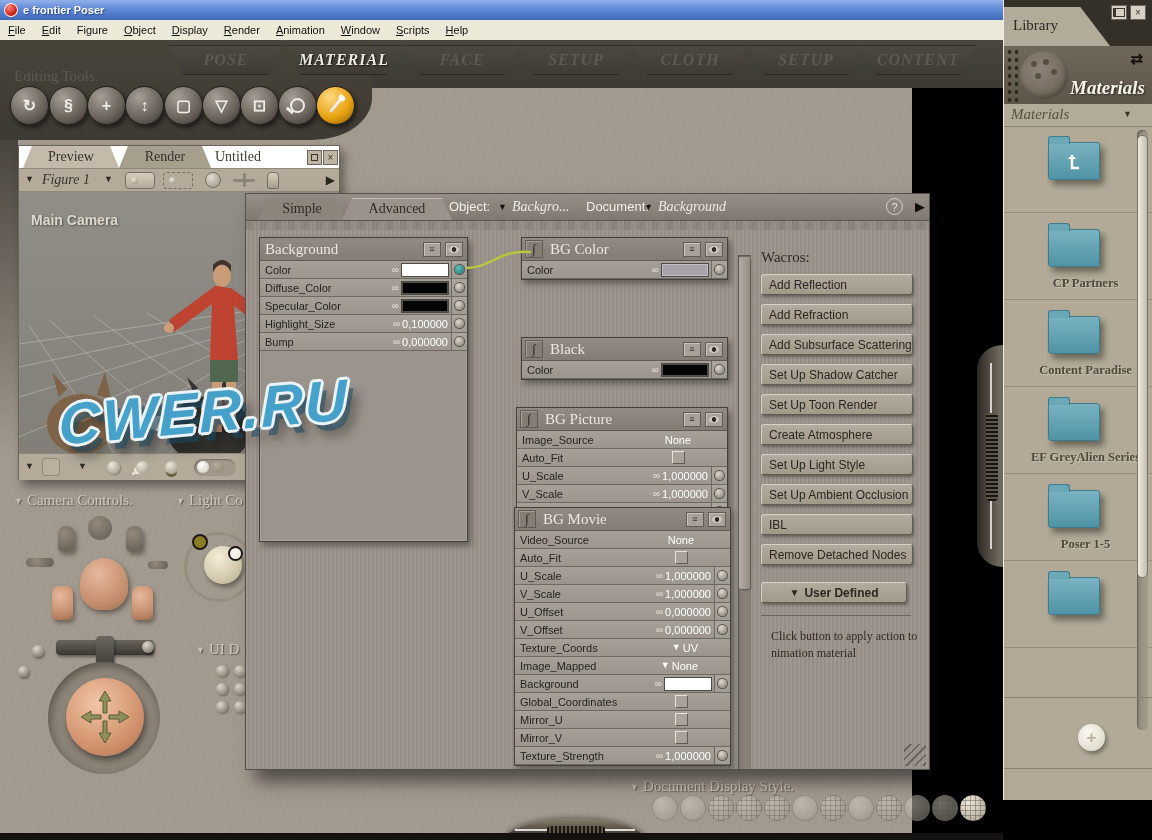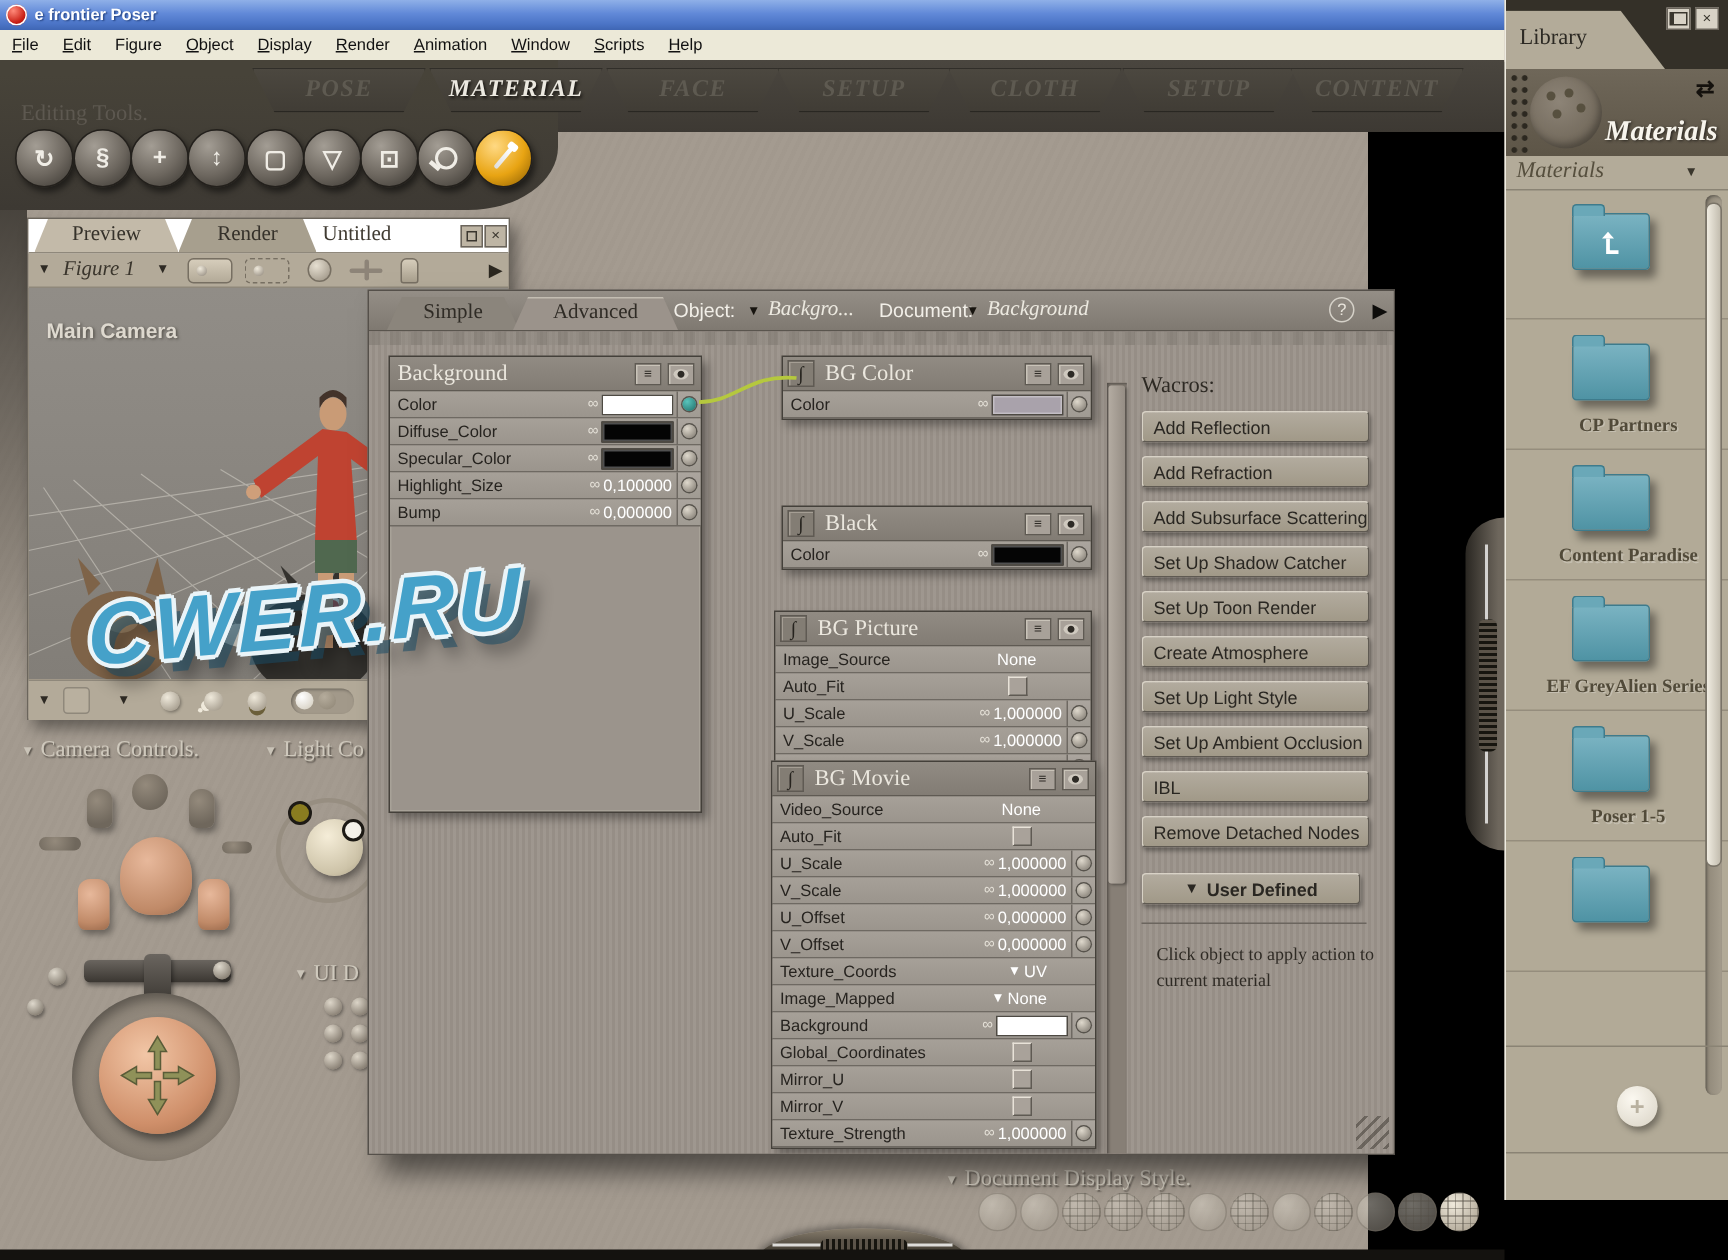--- a/index.html
+++ b/index.html
@@ -823,21 +823,21 @@
               <div class="wbtn">Set Up Light Style</div>
               <div class="wbtn">Set Up Ambient Occlusion</div>
               <div class="wbtn">IBL</div>
               <div class="wbtn">Remove Detached Nodes</div>
             </div>
           <div class="wbtn" id="wbtn-user">
             <span class="tri">▼</span>
             <span>User Defined</span>
           </div>
           <div id="wacros-sep"></div>
-          <div class="whelp">Click object to apply action to current material</div>
+          <div class="whelp">Click button to apply action to nimation material</div>
         </div>
         <div id="mw-grip"></div>
       </div>
     </div>
 
     <div id="watermark" class="abs">CWER.RU</div>
   </div>
 
   <div id="library" class="abs">
     <div id="lib-dark"></div>

